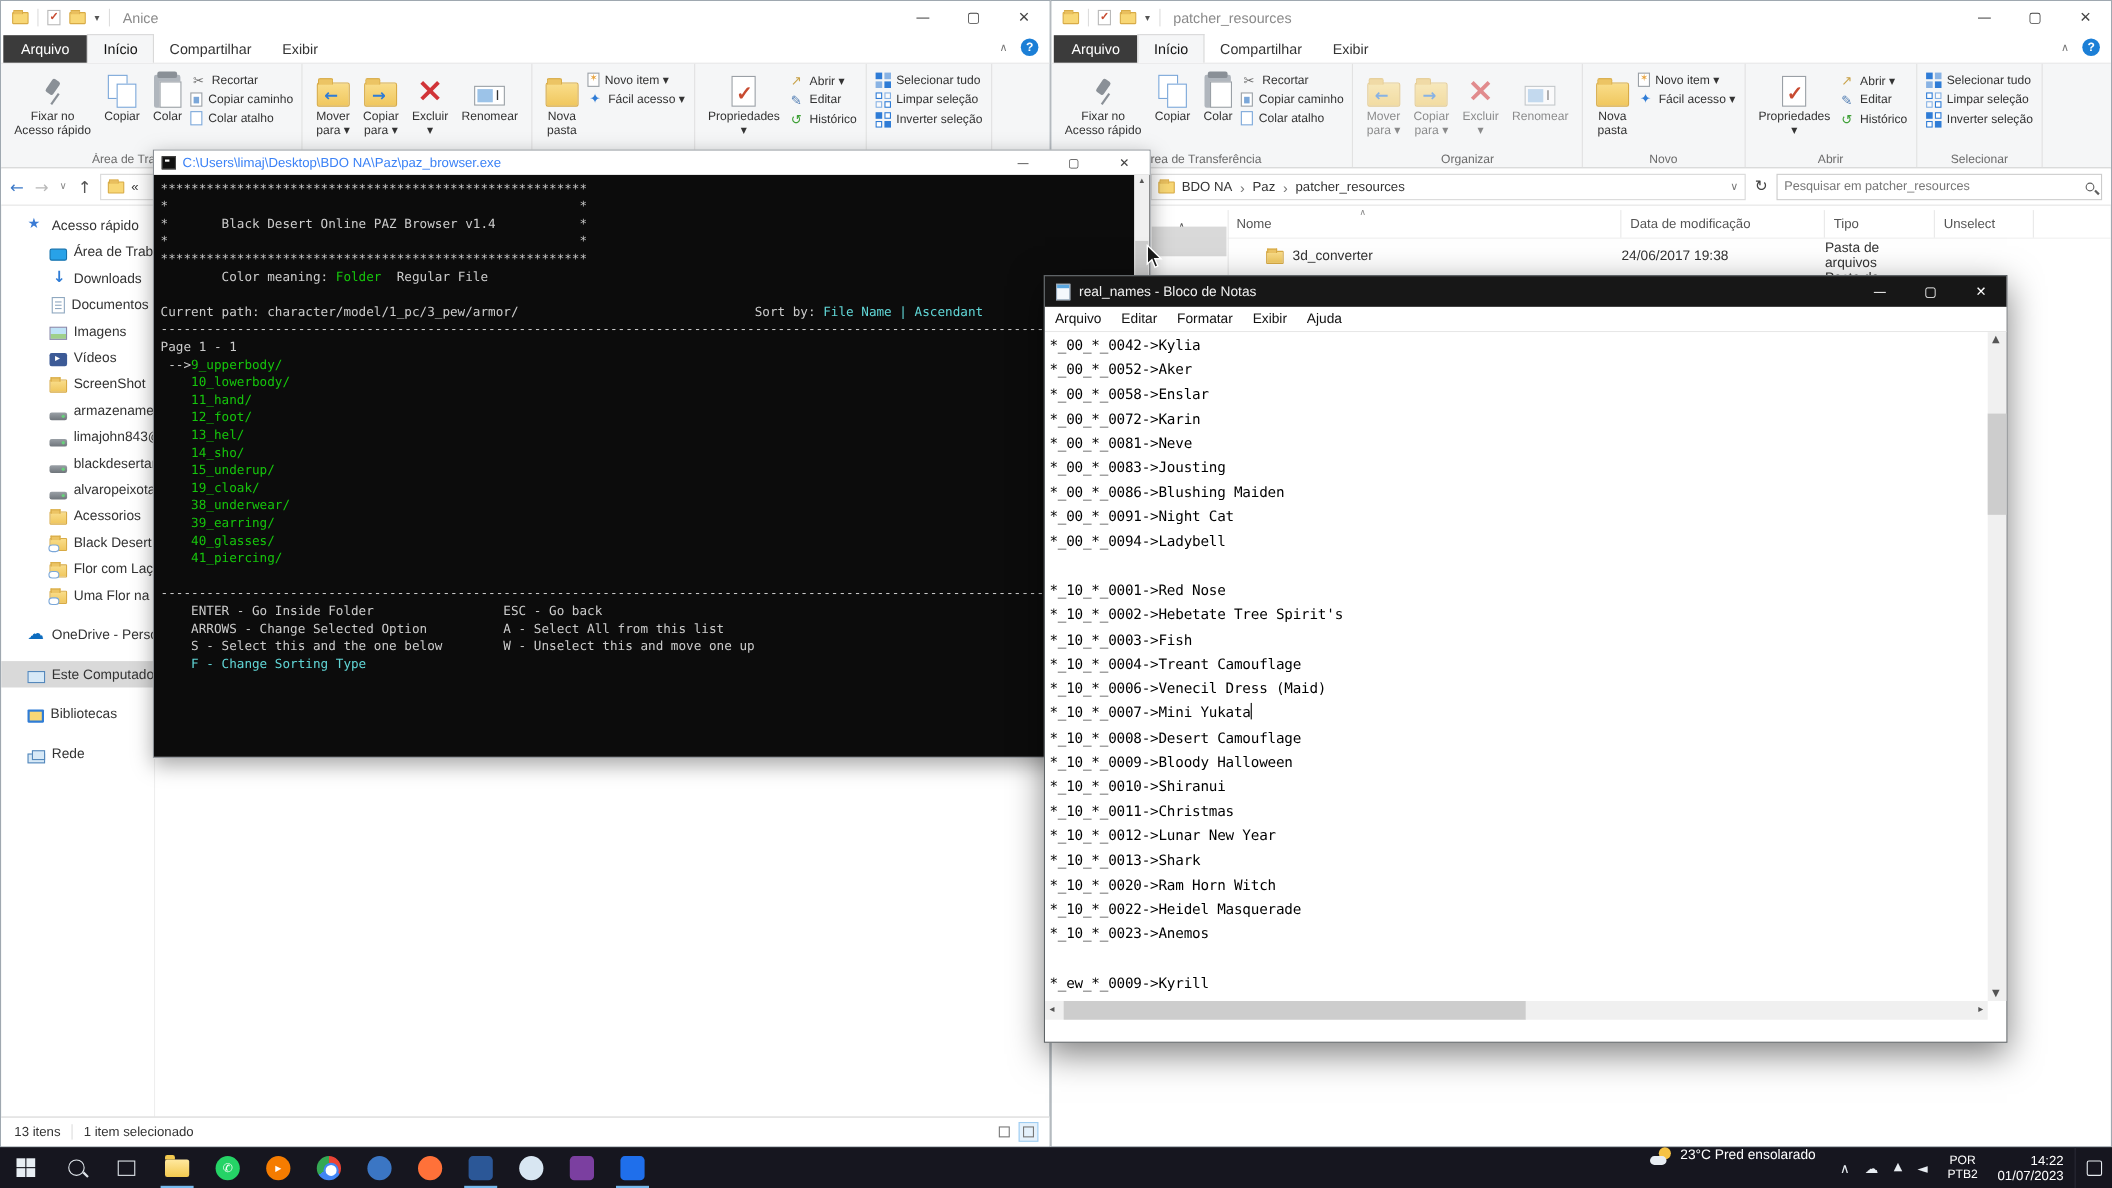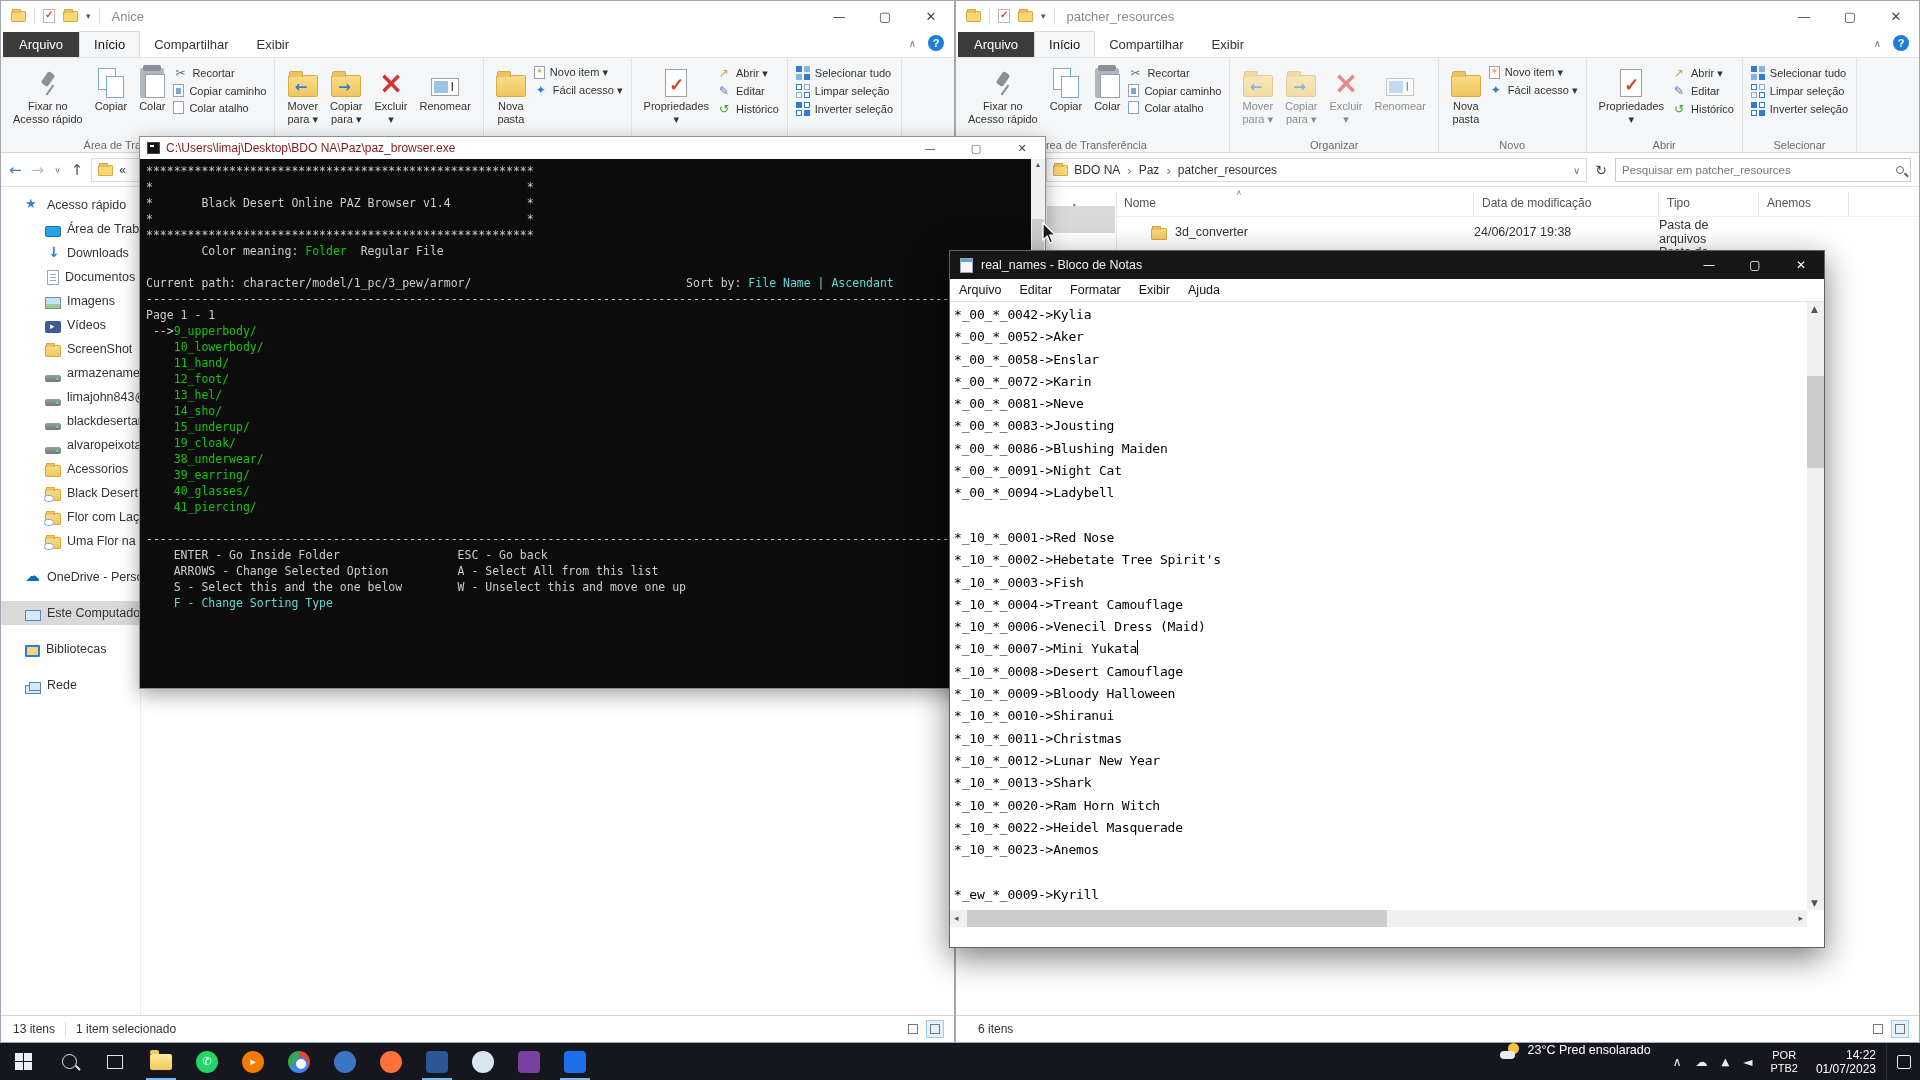--- a/index.html
+++ b/index.html
@@ -124,21 +124,21 @@
   .sort-up { position:absolute; font-size:8px; color:#888; }
   .file-row { position:absolute; display:flex; align-items:center; font-size:12.5px; color:#333; height:26px; }
   .fr-name { display:flex; align-items:center; gap:8px; }
 
   
   #console-win { left:139px; top:136px; width:907px; height:553px; border:1px solid #8b9096; box-shadow:0 6px 18px rgba(0,0,0,.35); background:#fff; }
   #console-win .titlebar { height:22px; }
   #console-win .winbtn { height:22px; font-size:11px; }
   .cmd-ico { width:13px; height:12px; background:#111; border:1px solid #444; margin:0 6px 0 7px; position:relative; }
   .cmd-ico:after { content:""; position:absolute; left:2px; top:2px; width:4px; height:1.5px; background:#fff; }
-  .console-title { font-size:12px; color:#7f1d1d; white-space:nowrap; }
+  .console-title { font-size:12px; color:#3b82f6; white-space:nowrap; }
   .console-body { position:absolute; left:0; right:0; top:22px; bottom:0; background:#0c0c0c; overflow:hidden; }
   .console-text { position:absolute; left:6px; top:4px; font-family:"DejaVu Sans Mono", monospace; font-size:11.5px; line-height:16px; white-space:pre; }
   .c-w { color:#cccccc; } .c-g { color:#16c60c; } .c-c { color:#61d6d6; }
   .console-scroll { position:absolute; right:0; top:0; bottom:0; width:14px; background:#f0f0f0; }
   .console-scroll .arr { position:absolute; left:0; width:100%; text-align:center; font-size:7px; color:#555; }
   .console-scroll .thumb { position:absolute; left:1px; right:1px; top:60px; height:120px; background:#cdcdcd; }
 
   
   #notepad-win { left:949px; top:250px; width:876px; height:698px; border:1px solid #5e6366; box-shadow:0 10px 30px rgba(0,0,0,.5); }
   #notepad-win .titlebar { height:28px; background:#171717; }
@@ -715,21 +715,21 @@
       <span class="refresh">↻</span>
       <div class="search-box">
         <span>Pesquisar em patcher_resources</span>
         <span class="mag"></span>
       </div>
     </div>
     <div class="col-headers" id="col-headers" style="left:160px;right:0;">
         <div class="col-h" style="width: 358px;">Nome<span class="sort-up" style="left: 120px; top: -3px;">∧</span></div>
         <div class="col-h" style="width: 185px;">Data de modificação</div>
         <div class="col-h" style="width: 100px;">Tipo</div>
-        <div class="col-h" style="width: 90px;">Anemos</div>
+        <div class="col-h" style="width: 90px;">Unselect</div>
       </div>
     <div id="file-rows">
         <div class="file-row" style="left: 195px; top: 218px; width: 760px;">
           <div class="fr-name" style="width: 323px;">
             <span class="si si-folder"></span>
             <span>3d_converter</span>
           </div>
           <span style="width: 185px;">24/06/2017 19:38</span>
           <span style="width: 100px;">Pasta de arquivos</span>
           <span></span>
@@ -740,31 +740,20 @@
             <span>extracted_files</span>
           </div>
           <span style="width: 185px;">01/07/2023 14:04</span>
           <span style="width: 100px;">Pasta de arquivos</span>
           <span></span>
         </div>
       </div>
     <span class="scroll-arr" style="left:115px;top:200px;">∧</span>
     <div class="navpane-sliver" style="left:91px;top:205px;width:68px;height:27px;"></div>
     <div class="hline" style="left:160px;top:190px;width:1px;height:60px;background:#e8e8e8;"></div>
-    <div class="statusbar">
-      <span style="padding-left:22px">6 itens</span>
-      <div class="view-toggles">
-        <span class="vt">
-            <i></i>
-          </span>
-        <span class="vt on">
-            <i></i>
-          </span>
-      </div>
-    </div>
   </div>
 
   <div class="win" id="console-win">
     <div class="titlebar">
       <span class="cmd-ico"></span>
       <span class="console-title">C:\Users\limaj\Desktop\BDO NA\Paz\paz_browser.exe</span>
       <div class="winbtns">
         <span class="winbtn">—</span>
         <span class="winbtn">▢</span>
         <span class="winbtn">✕</span>

